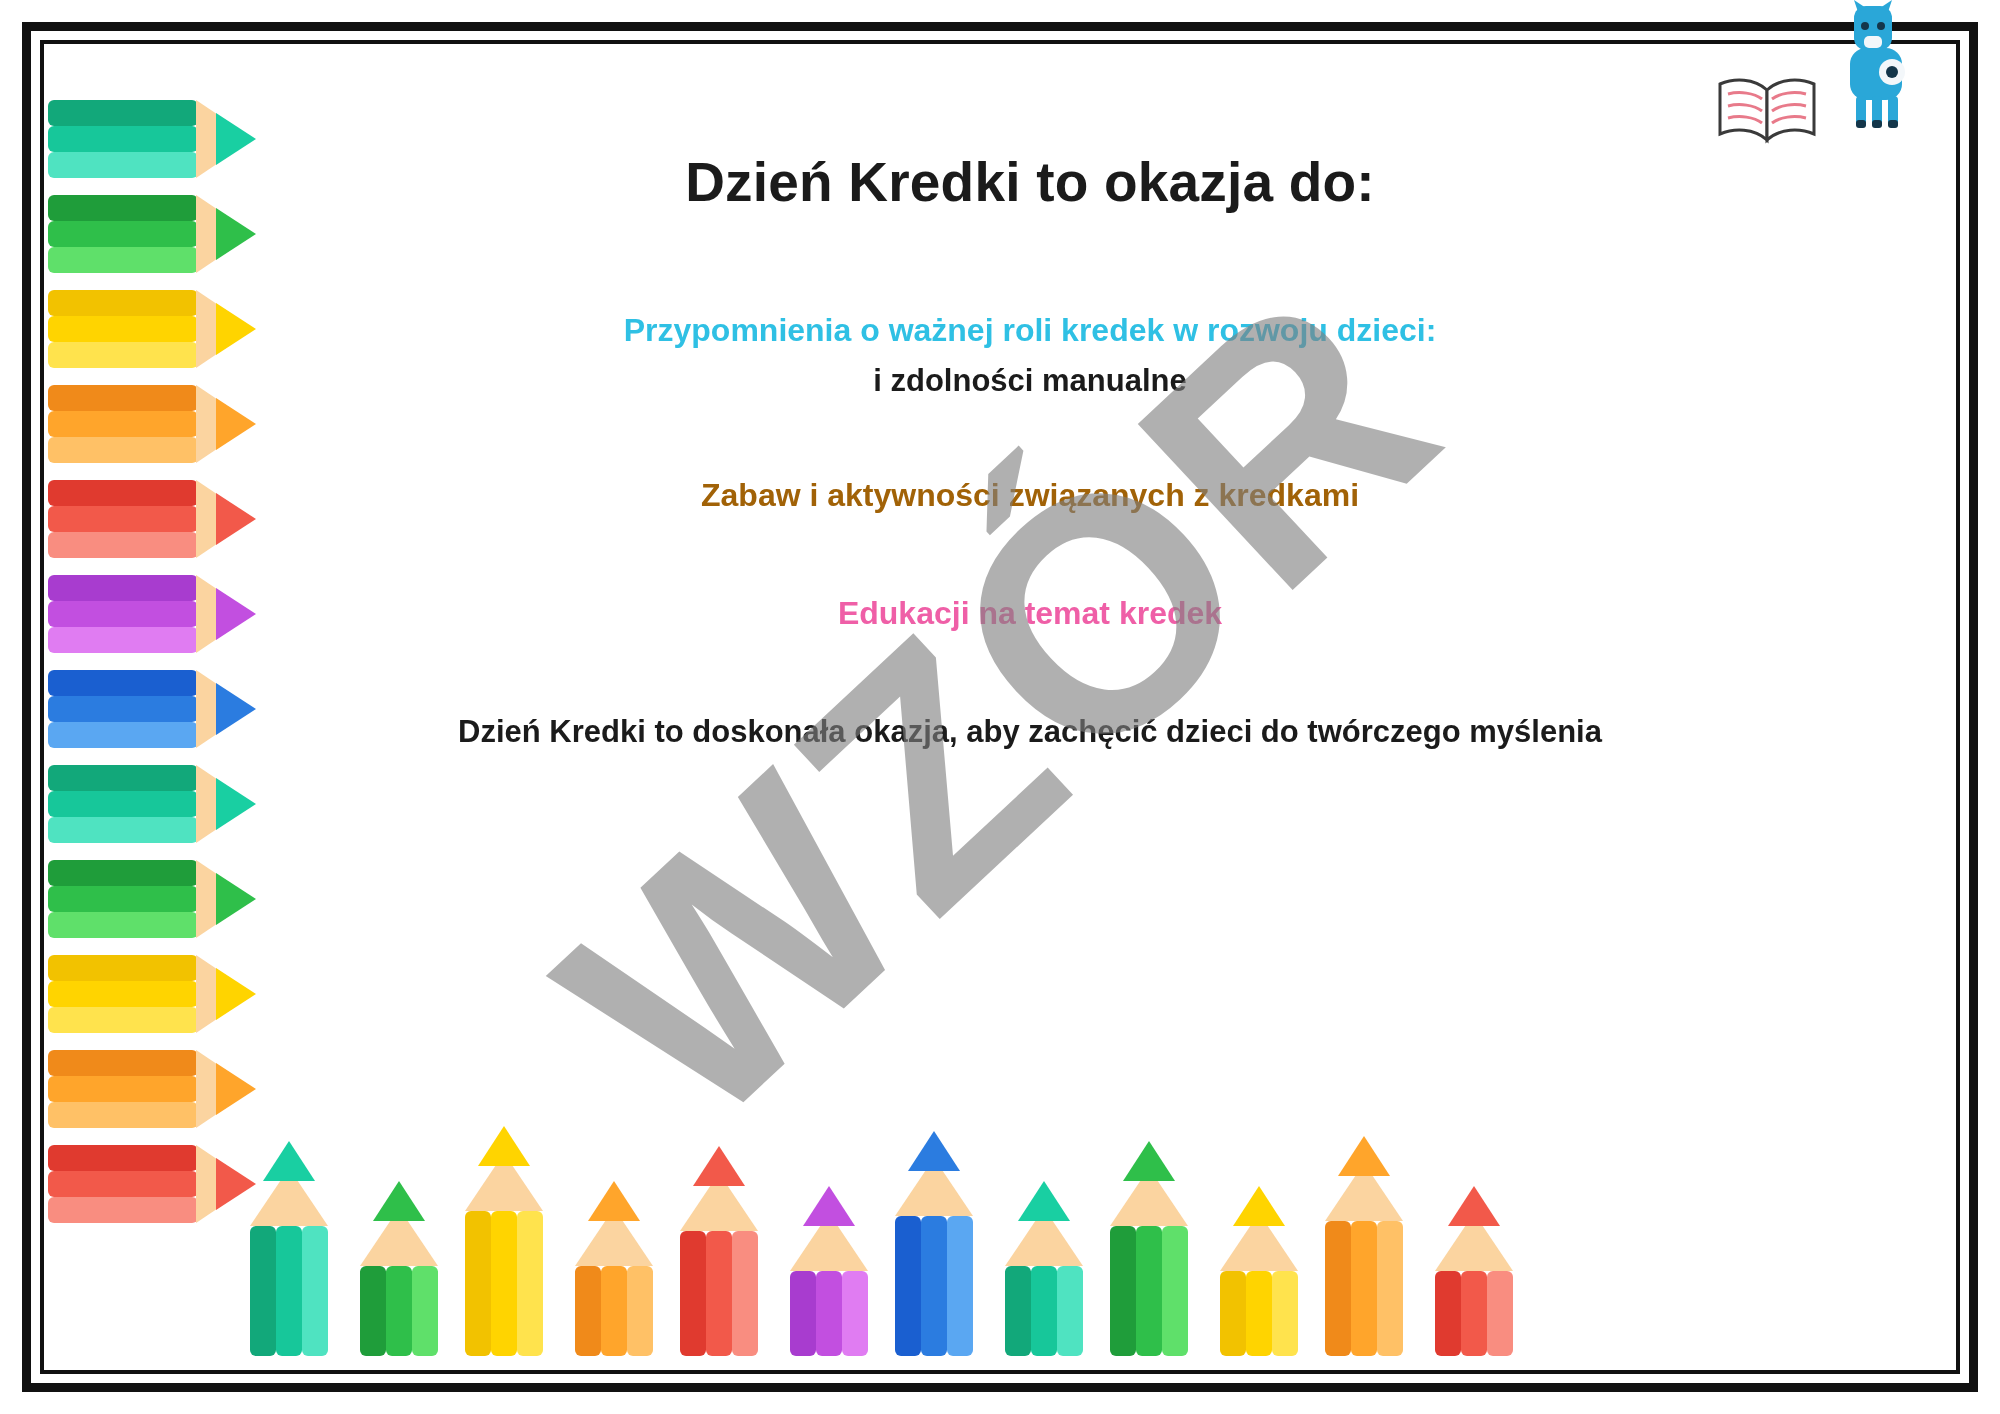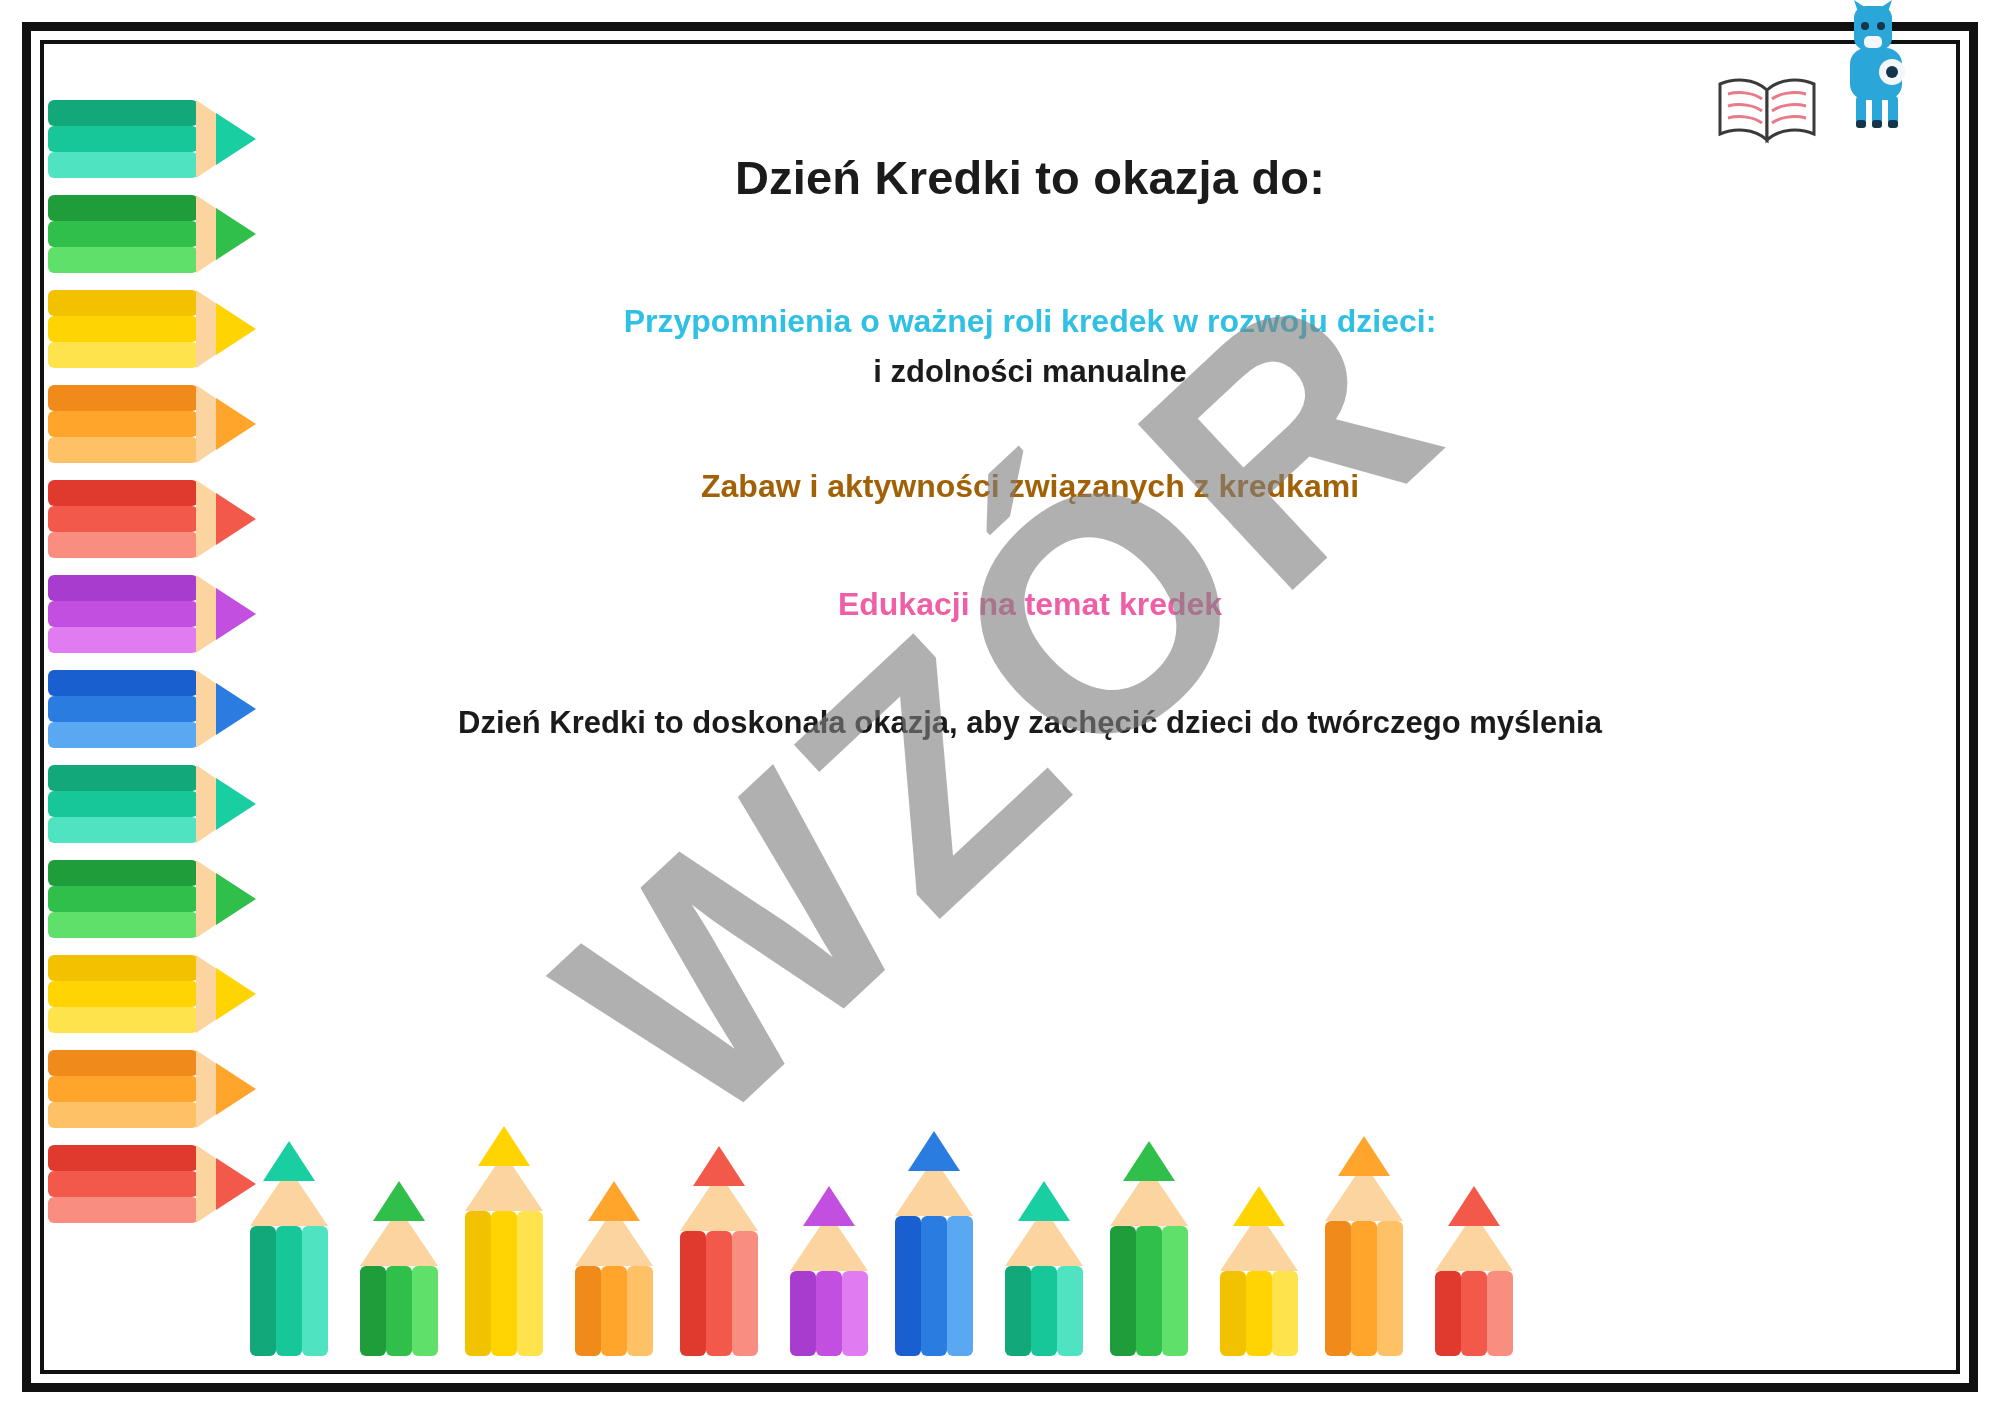--- a/index.html
+++ b/index.html
@@ -142,21 +142,21 @@
 
   
   .content {
     position: absolute;
     left: 290px;
     top: 150px;
     width: 1480px;
     text-align: center;
   }
   .main-title {
-    font-size: 47px;
+    font-size: 55px;
     font-weight: bold;
     color: #1b1b1b;
     letter-spacing: 0.2px;
     margin: 0 0 96px 0;
   }
   .sec {
     margin: 0 0 54px 0;
   }
   .sec-head {
     font-size: 32px;

